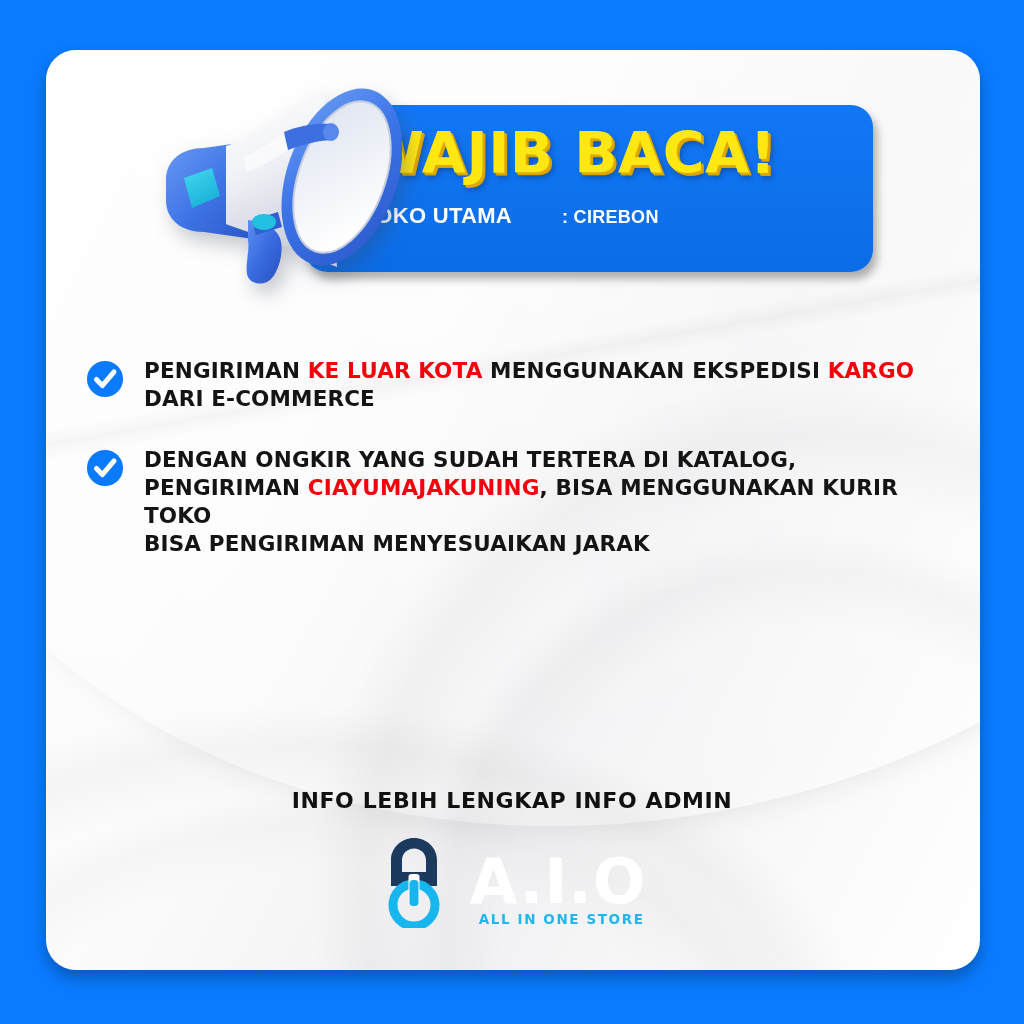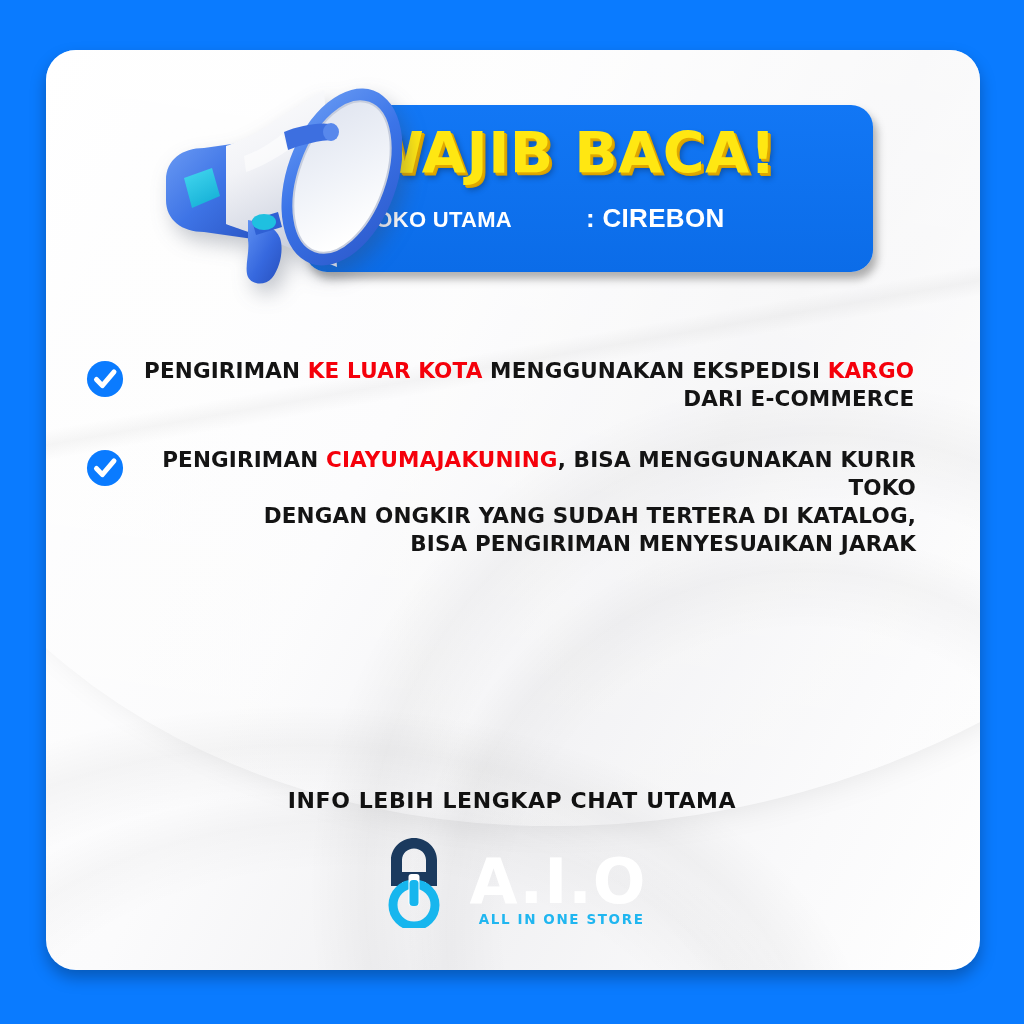--- a/index.html
+++ b/index.html
@@ -112,21 +112,21 @@
     top: 98px;
     color: #ffffff;
   }
   .b-row {
     display: flex;
     align-items: baseline;
     height: 31px;
     white-space: nowrap;
   }
   .b-key { width: 200px; font-size: 22px; }
-  .b-val { font-size: 26px; margin-left: 24px; }
+  .b-val { font-size: 18px; }
   .b-row.bold .b-key,
   .b-row.bold .b-val { font-weight: 800; letter-spacing: 0.3px; }
   .b-row.light .b-key,
   .b-row.light .b-val { font-weight: 400; letter-spacing: 0.3px; }
 
   
   .megaphone {
     position: absolute;
     left: 152px;
     top: 72px;
@@ -158,21 +158,21 @@
   }
   .bullet-text {
     font-size: 21.5px;
     font-weight: 800;
     line-height: 28px;
     letter-spacing: 0.15px;
     color: #141414;
     font-family: "DejaVu Sans", "Liberation Sans", sans-serif;
   }
   .bullet-text .hl { color: #F5000B; }
-  .bullet-text .ln { display: block; text-align: right; }
+  .bullet-text .ln { display: block; }
 
   
   .footer-cta {
     position: absolute;
     left: 0;
     right: 0;
     top: 788px;
     text-align: center;
     font-size: 22px;
     font-weight: 900;
@@ -312,30 +312,30 @@
         </div>
     </div>
 
 
     <div class="bullet">
       <svg class="check-badge" viewBox="0 0 40 40">
         <circle cx="20" cy="20" r="19" fill="#0A7BFF"></circle>
         <path d="M11 20.5 L17.2 27 L29.5 12.5" fill="none" stroke="#FFFFFF" stroke-width="5.2" stroke-linecap="round" stroke-linejoin="round"></path>
       </svg>
       <div class="bullet-text">
+          <span class="ln"><span>DENGAN ONGKIR YANG SUDAH TERTERA DI KATALOG,</span></span>
           <span class="ln"><span>PENGIRIMAN </span><span class="hl">CIAYUMAJAKUNING</span><span>, BISA MENGGUNAKAN KURIR TOKO</span></span>
-          <span class="ln"><span>DENGAN ONGKIR YANG SUDAH TERTERA DI KATALOG,</span></span>
           <span class="ln"><span>BISA PENGIRIMAN MENYESUAIKAN JARAK</span></span>
         </div>
     </div>
 
 
   </div>
 
-  <div class="footer-cta">INFO LEBIH LENGKAP CHAT UTAMA</div>
+  <div class="footer-cta">INFO LEBIH LENGKAP INFO ADMIN</div>
 
   <div class="logo-wrap">
     <svg class="logo-mark" viewBox="0 0 84 92">
 
       <path d="M14 50 L14 24 C14 11.8 24.3 2 37 2 C49.7 2 60 11.8 60 24 L60 50 L49 50 L49 24
                C49 17.6 43.6 12.5 37 12.5 C30.4 12.5 25 17.6 25 24 L25 50 Z" fill="#1B3A5E"></path>
       <rect x="14" y="36" width="46" height="10" fill="#1B3A5E"></rect>
 
       <path d="M37 44 C21.5 44 9 56 9 71 C9 85 21.5 90 37 90 C52.5 90 65 85 65 71 C65 56 52.5 44 37 44 Z" fill="none"></path>
       <circle cx="37" cy="69" r="21" fill="none" stroke="#17B6EE" stroke-width="9"></circle>

